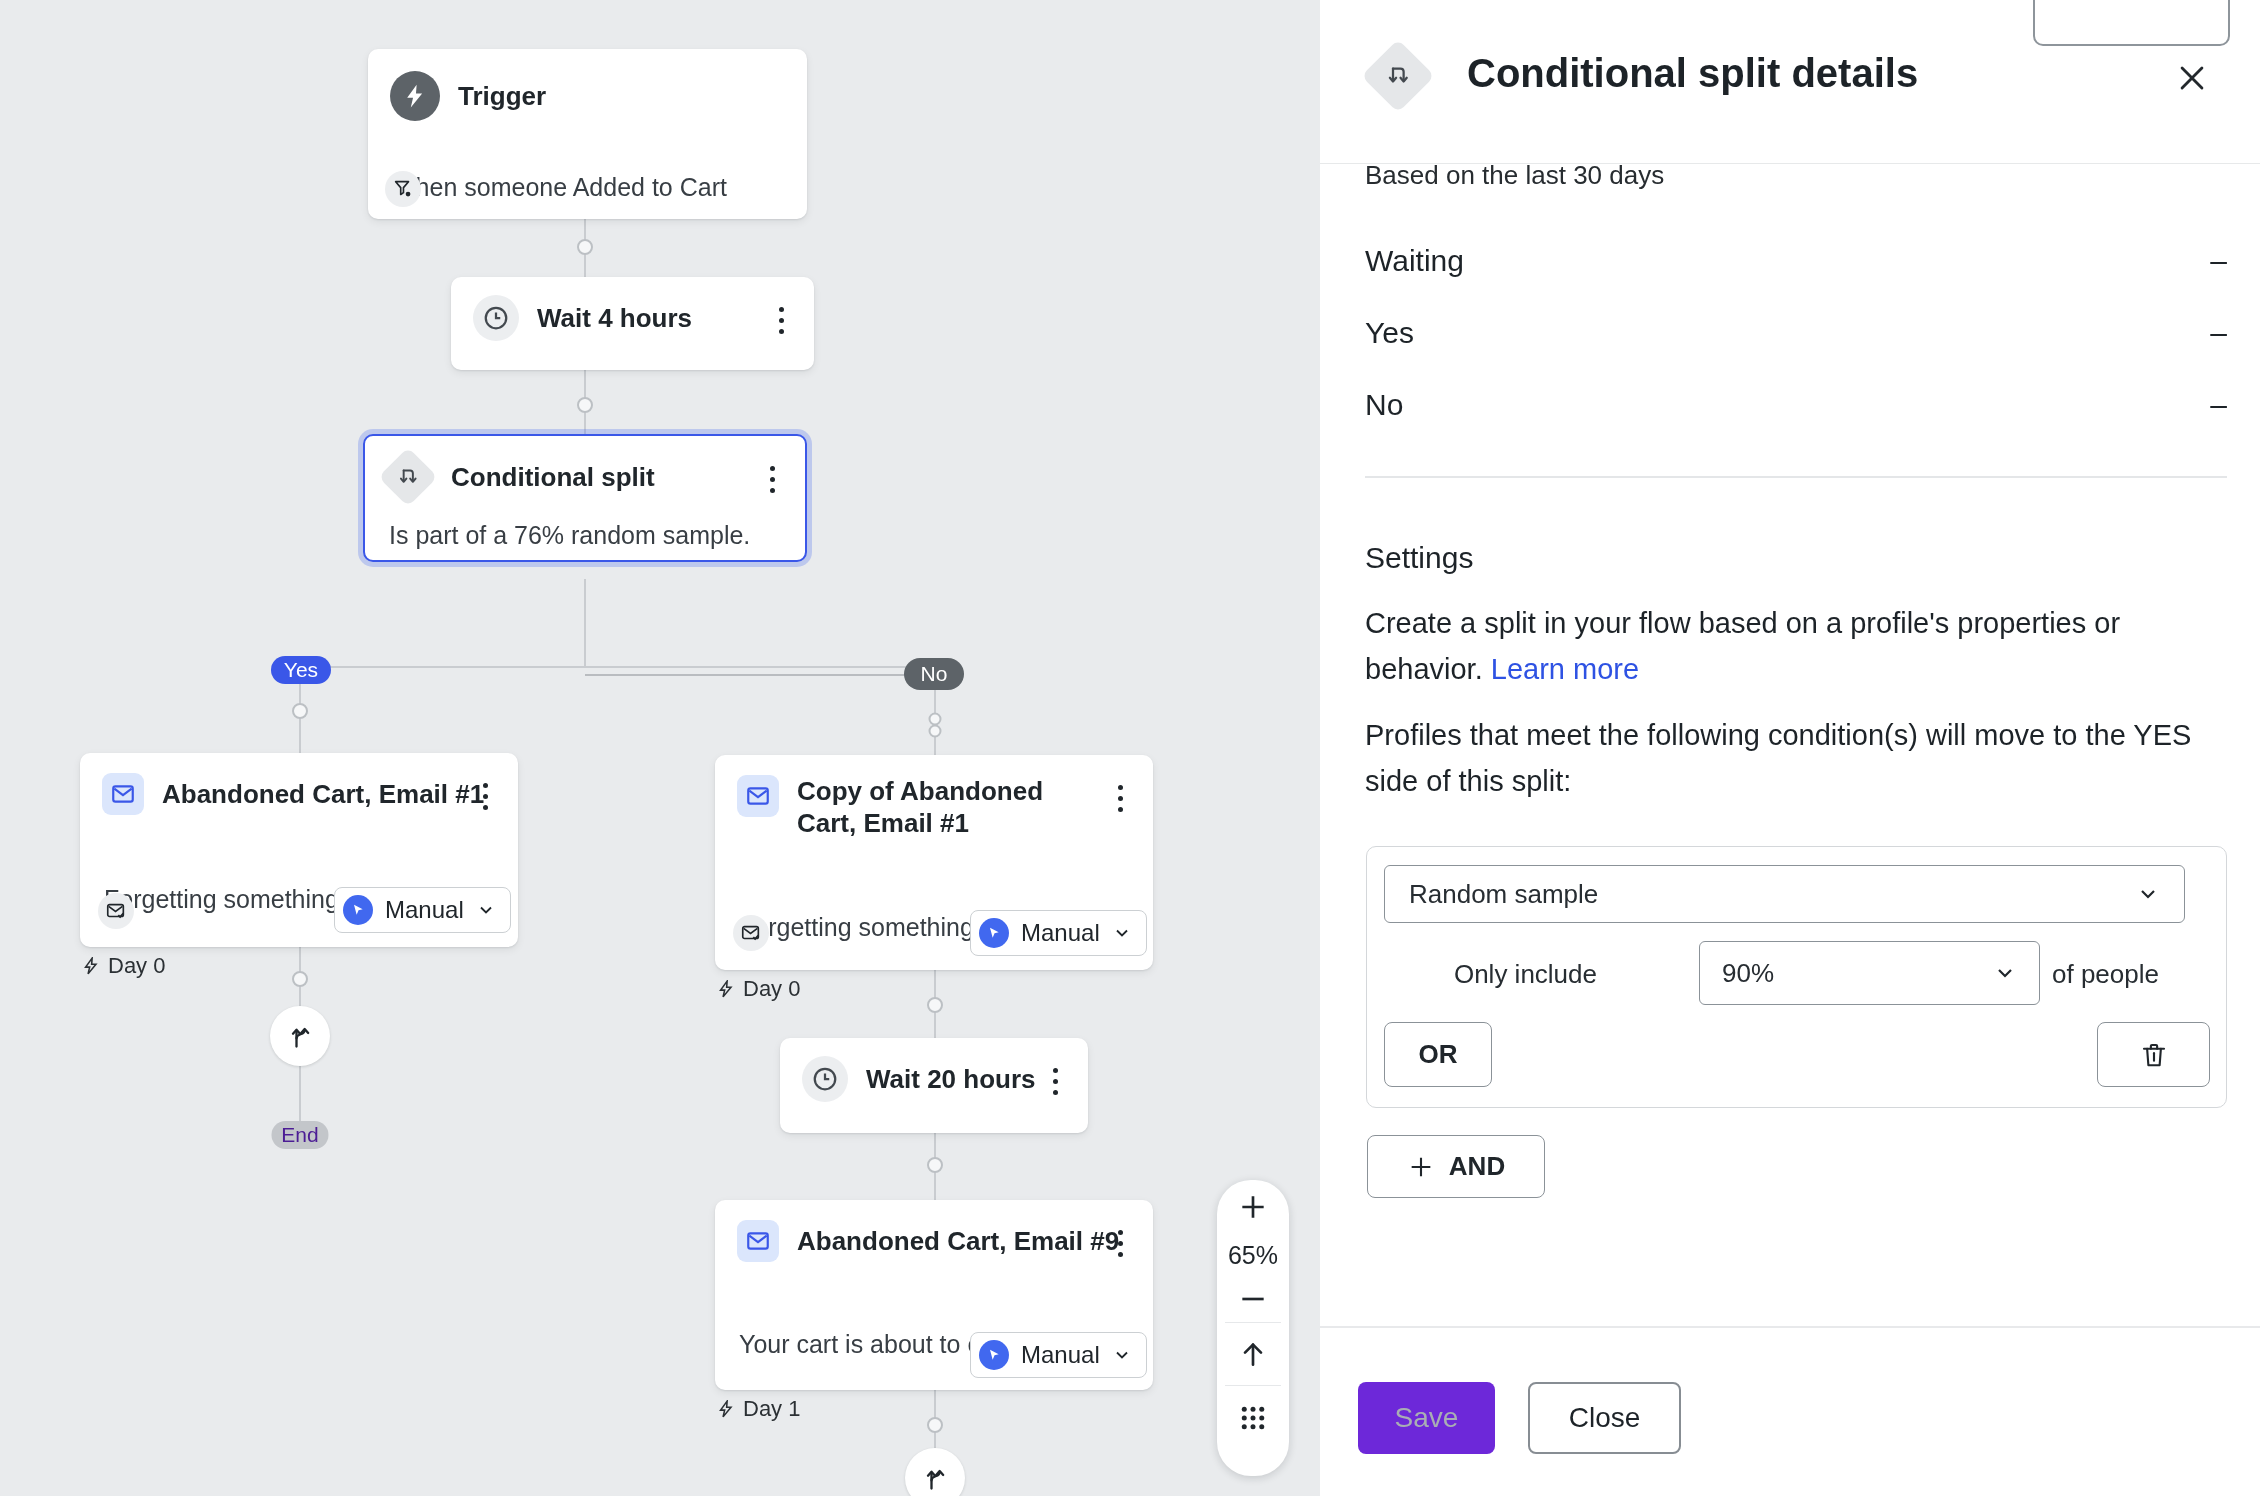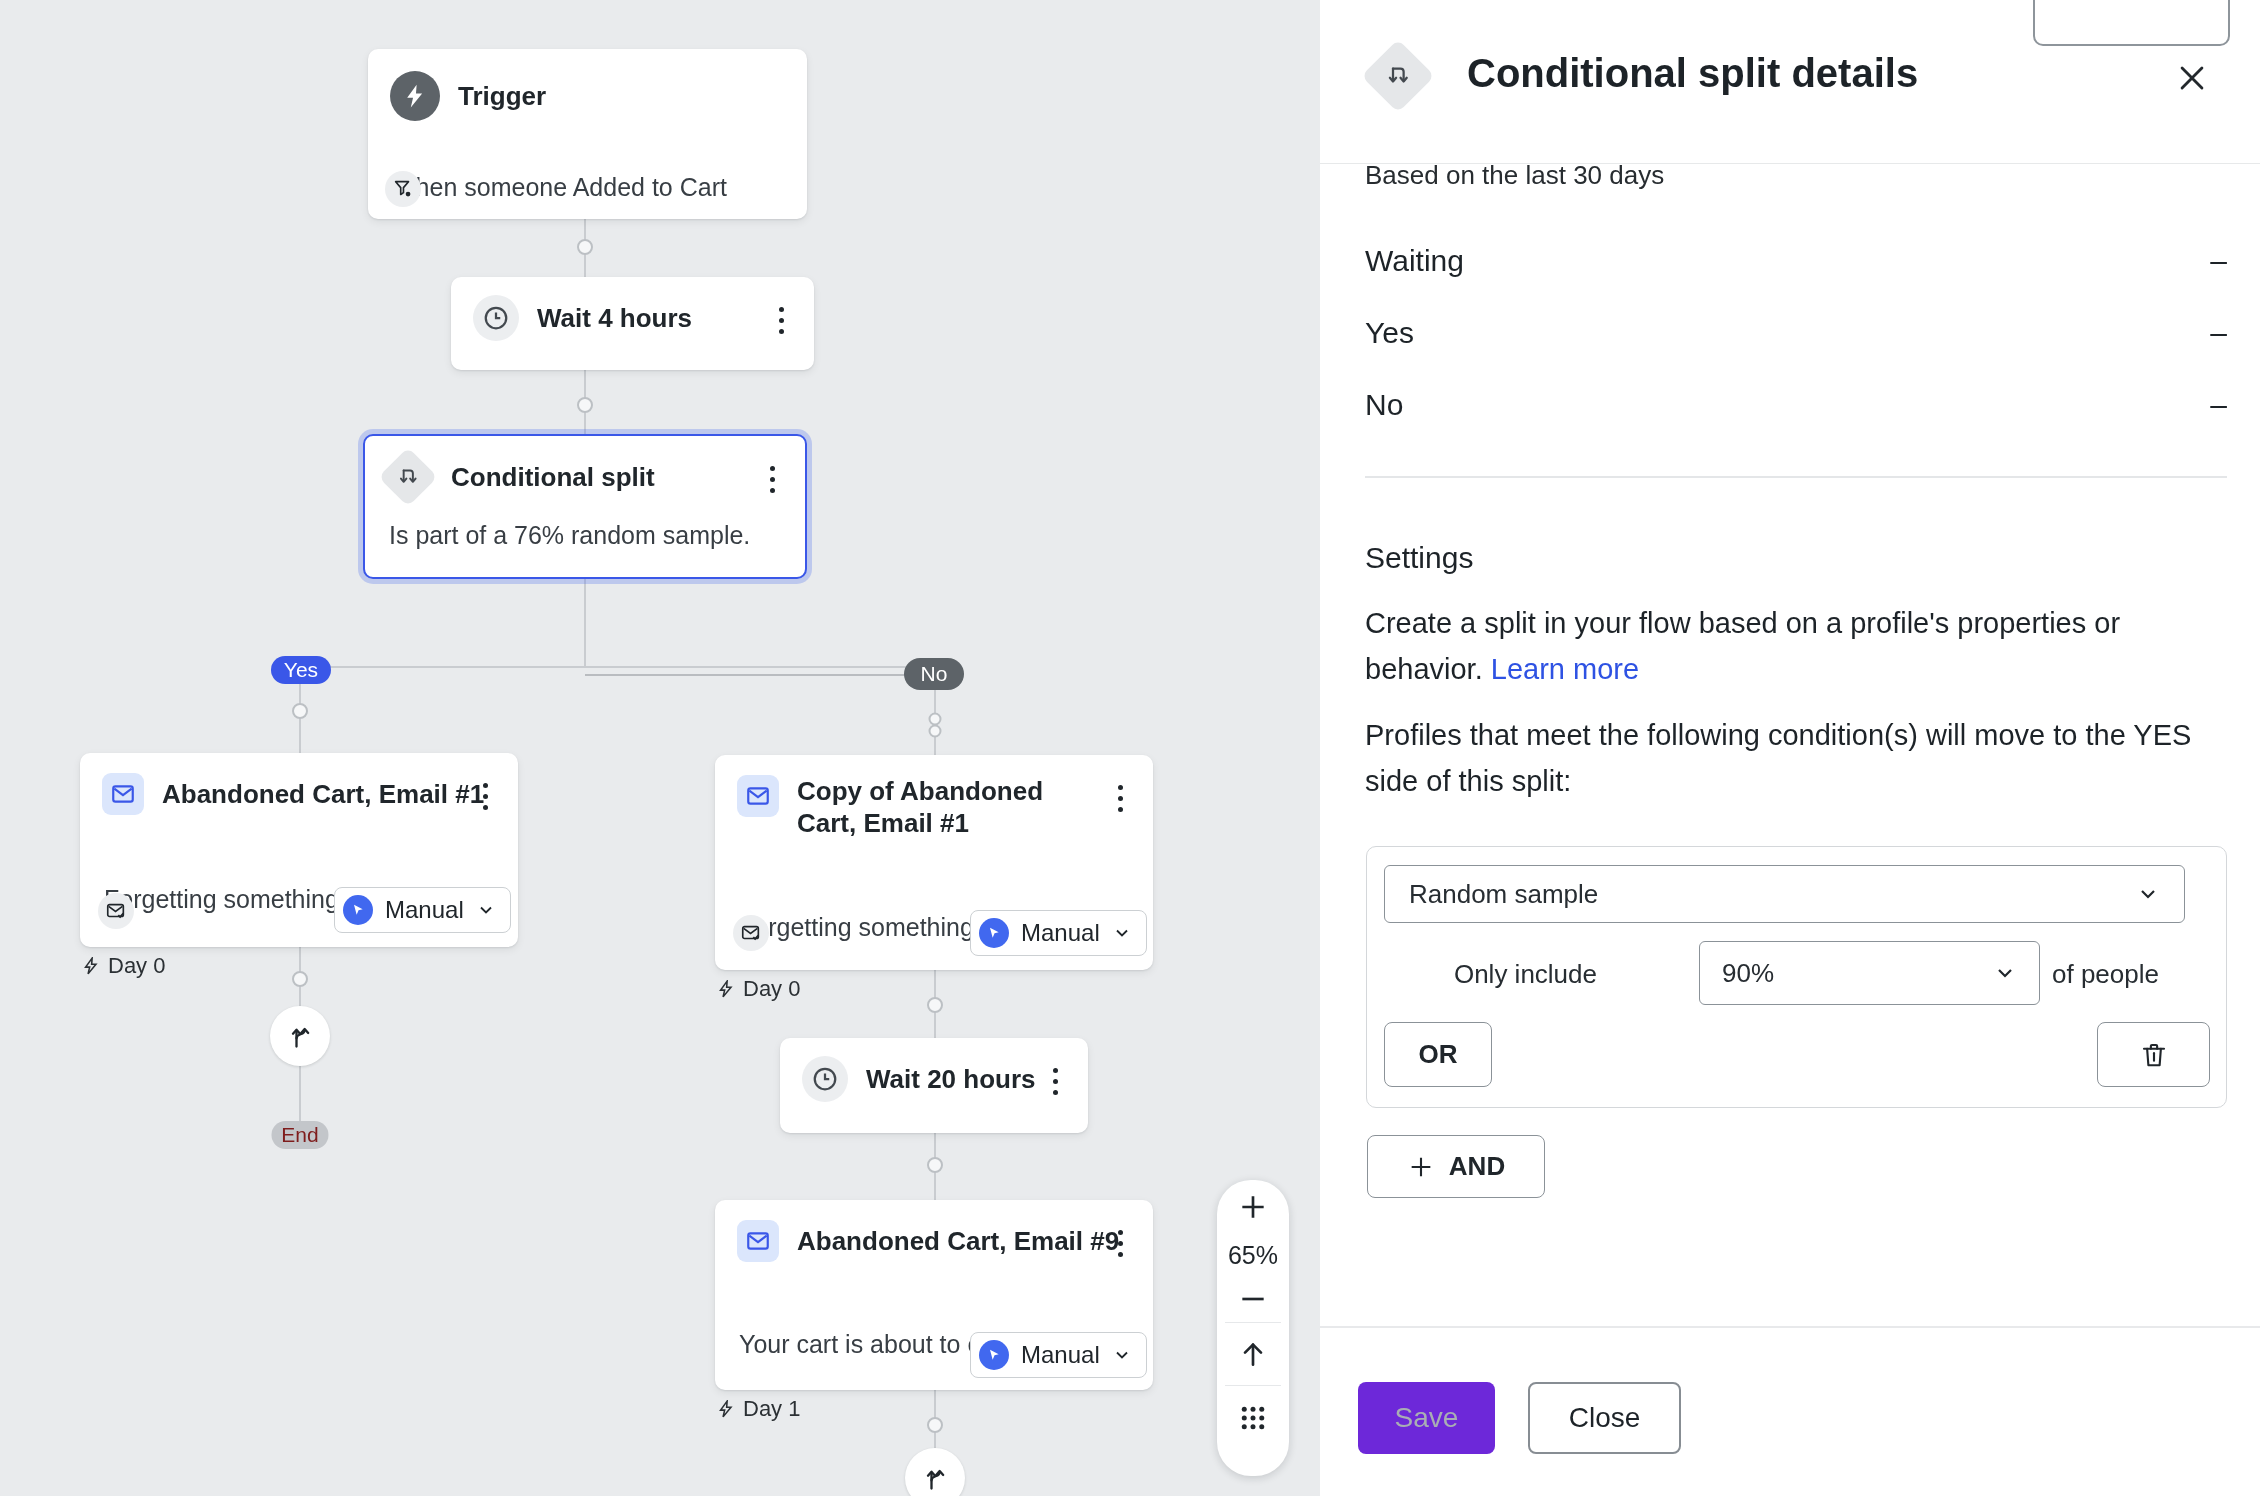--- a/index.html
+++ b/index.html
@@ -108,21 +108,21 @@
         </span>
         <span class="card-title">Wait 4 hours</span>
       </div>
       <div class="kebab">
           <span class="kdot"></span>
           <span class="kdot"></span>
           <span class="kdot"></span>
         </div>
     </div>
 
-    <div class="card selected" style="left:363px;top:434px;width:444px;height:145px;">
+    <div class="card selected" style="left:363px;top:434px;width:444px;height:128px;">
       <div class="node-head" style="padding-top:20px;gap:22px;">
         <span class="icon-diamond">
           <svg width="26" height="26" viewBox="0 0 24 24" fill="none" stroke="#43494f" stroke-width="1.8" stroke-linecap="round" stroke-linejoin="round">
             <path d="M8 6h6c1.6 0 2.5 1 2.5 2.6V15"></path>
               <path d="M14 13.4l2.5 3 2.5-3"></path>
               <path d="M8 6v9"></path>
               <path d="M5.5 13.4L8 16.4l2.5-3"></path>
           </svg>
         </span>
         <span class="card-title">Conditional split</span>
@@ -181,21 +181,21 @@
     </div>
 
     <div class="split-circle" style="left:300px;top:1036px;">
       <svg width="28" height="28" viewBox="0 0 24 24" fill="none" stroke="#20262b" stroke-width="2" stroke-linecap="round" stroke-linejoin="round">
         <path d="M9 21V8"></path>
           <path d="M6 10l3-3.4 3 3.4"></path>
           <path d="M9 14c0-4.5 7-2.5 7-7"></path>
           <path d="M13 9.4l3-3.4 3 3.4"></path>
       </svg>
     </div>
-    <div class="pill" style="left:300px;top:1121px;width:57px;height:28px;background:#c3c6ca;color:#7f1d1d;">End</div>
+    <div class="pill" style="left:300px;top:1121px;width:57px;height:28px;background:#c3c6ca;color:#4c1d95;">End</div>
 
     <div class="card" style="left:715px;top:755px;width:438px;height:215px;">
       <div class="node-head" style="padding-top:20px;align-items:flex-start;">
         <span class="icon-square-blue">
           <svg width="26" height="26" viewBox="0 0 24 24" fill="none" stroke="#3a57e8" stroke-width="2">
               <rect x="3" y="5" width="18" height="14" rx="2"></rect>
               <path d="M4 7l8 6 8-6"></path>
             </svg>
         </span>
         <span class="card-title" style="max-width:290px;">Copy of Abandoned Cart, Email #1</span>

